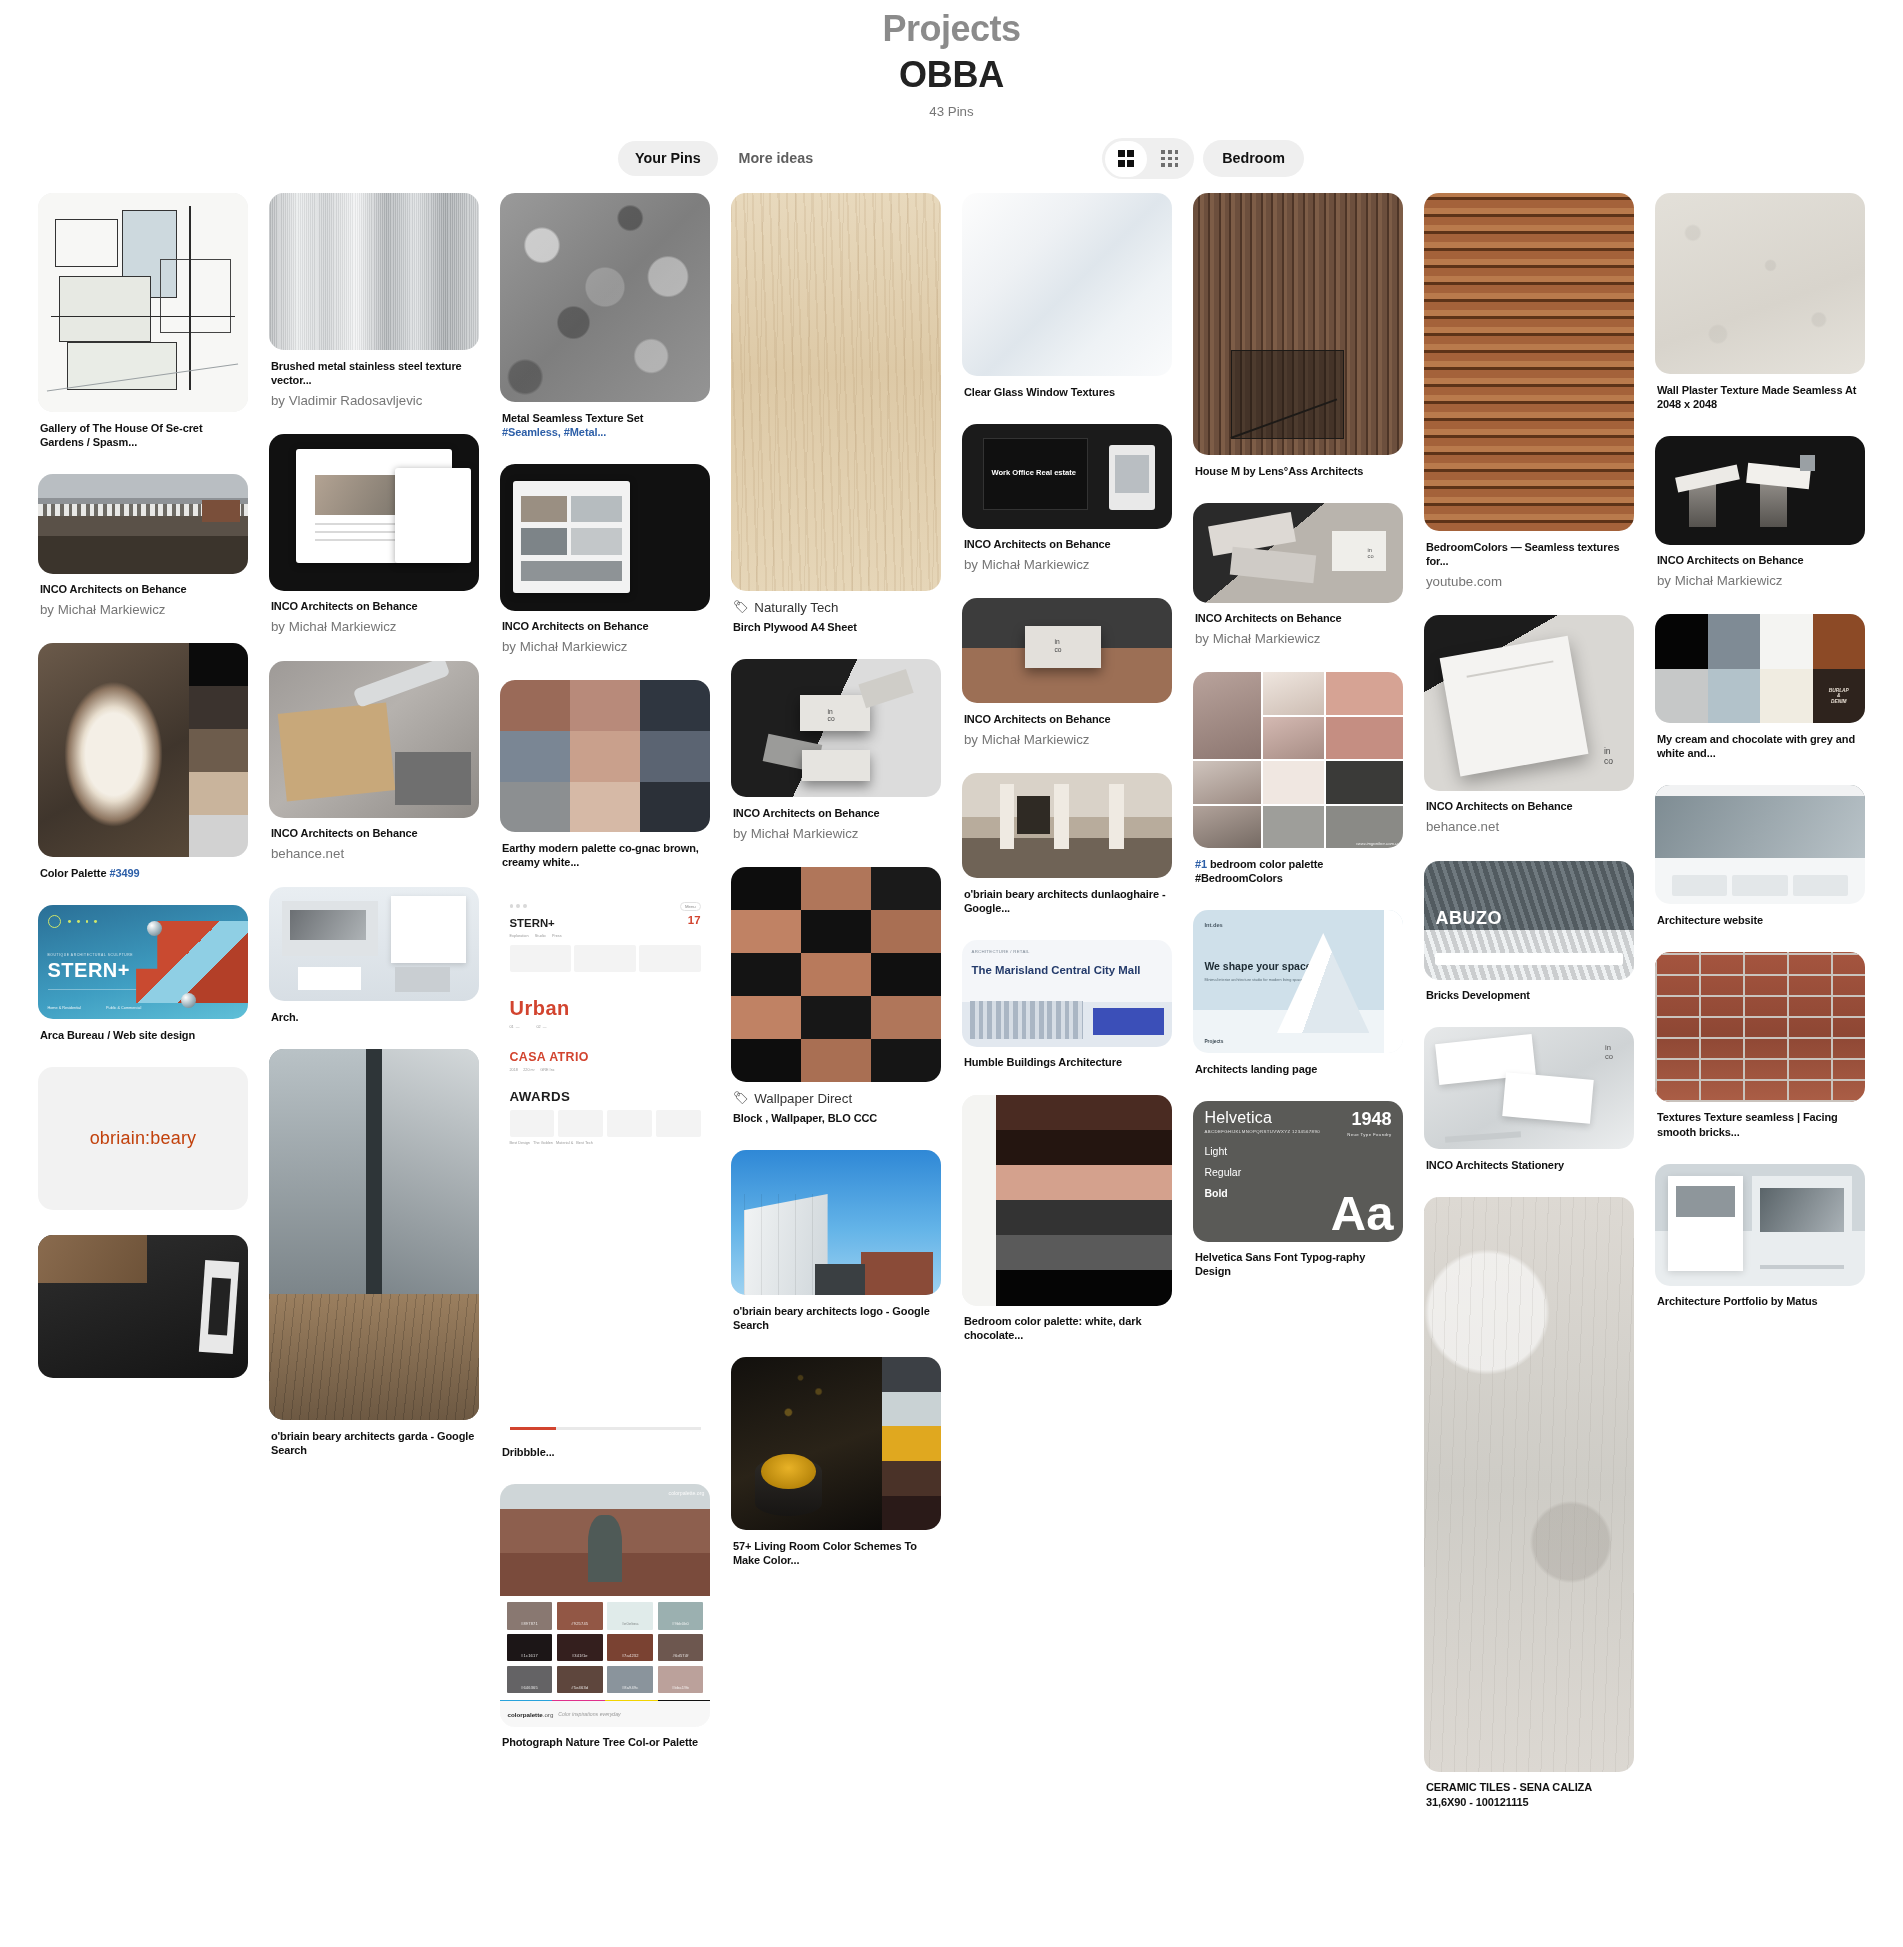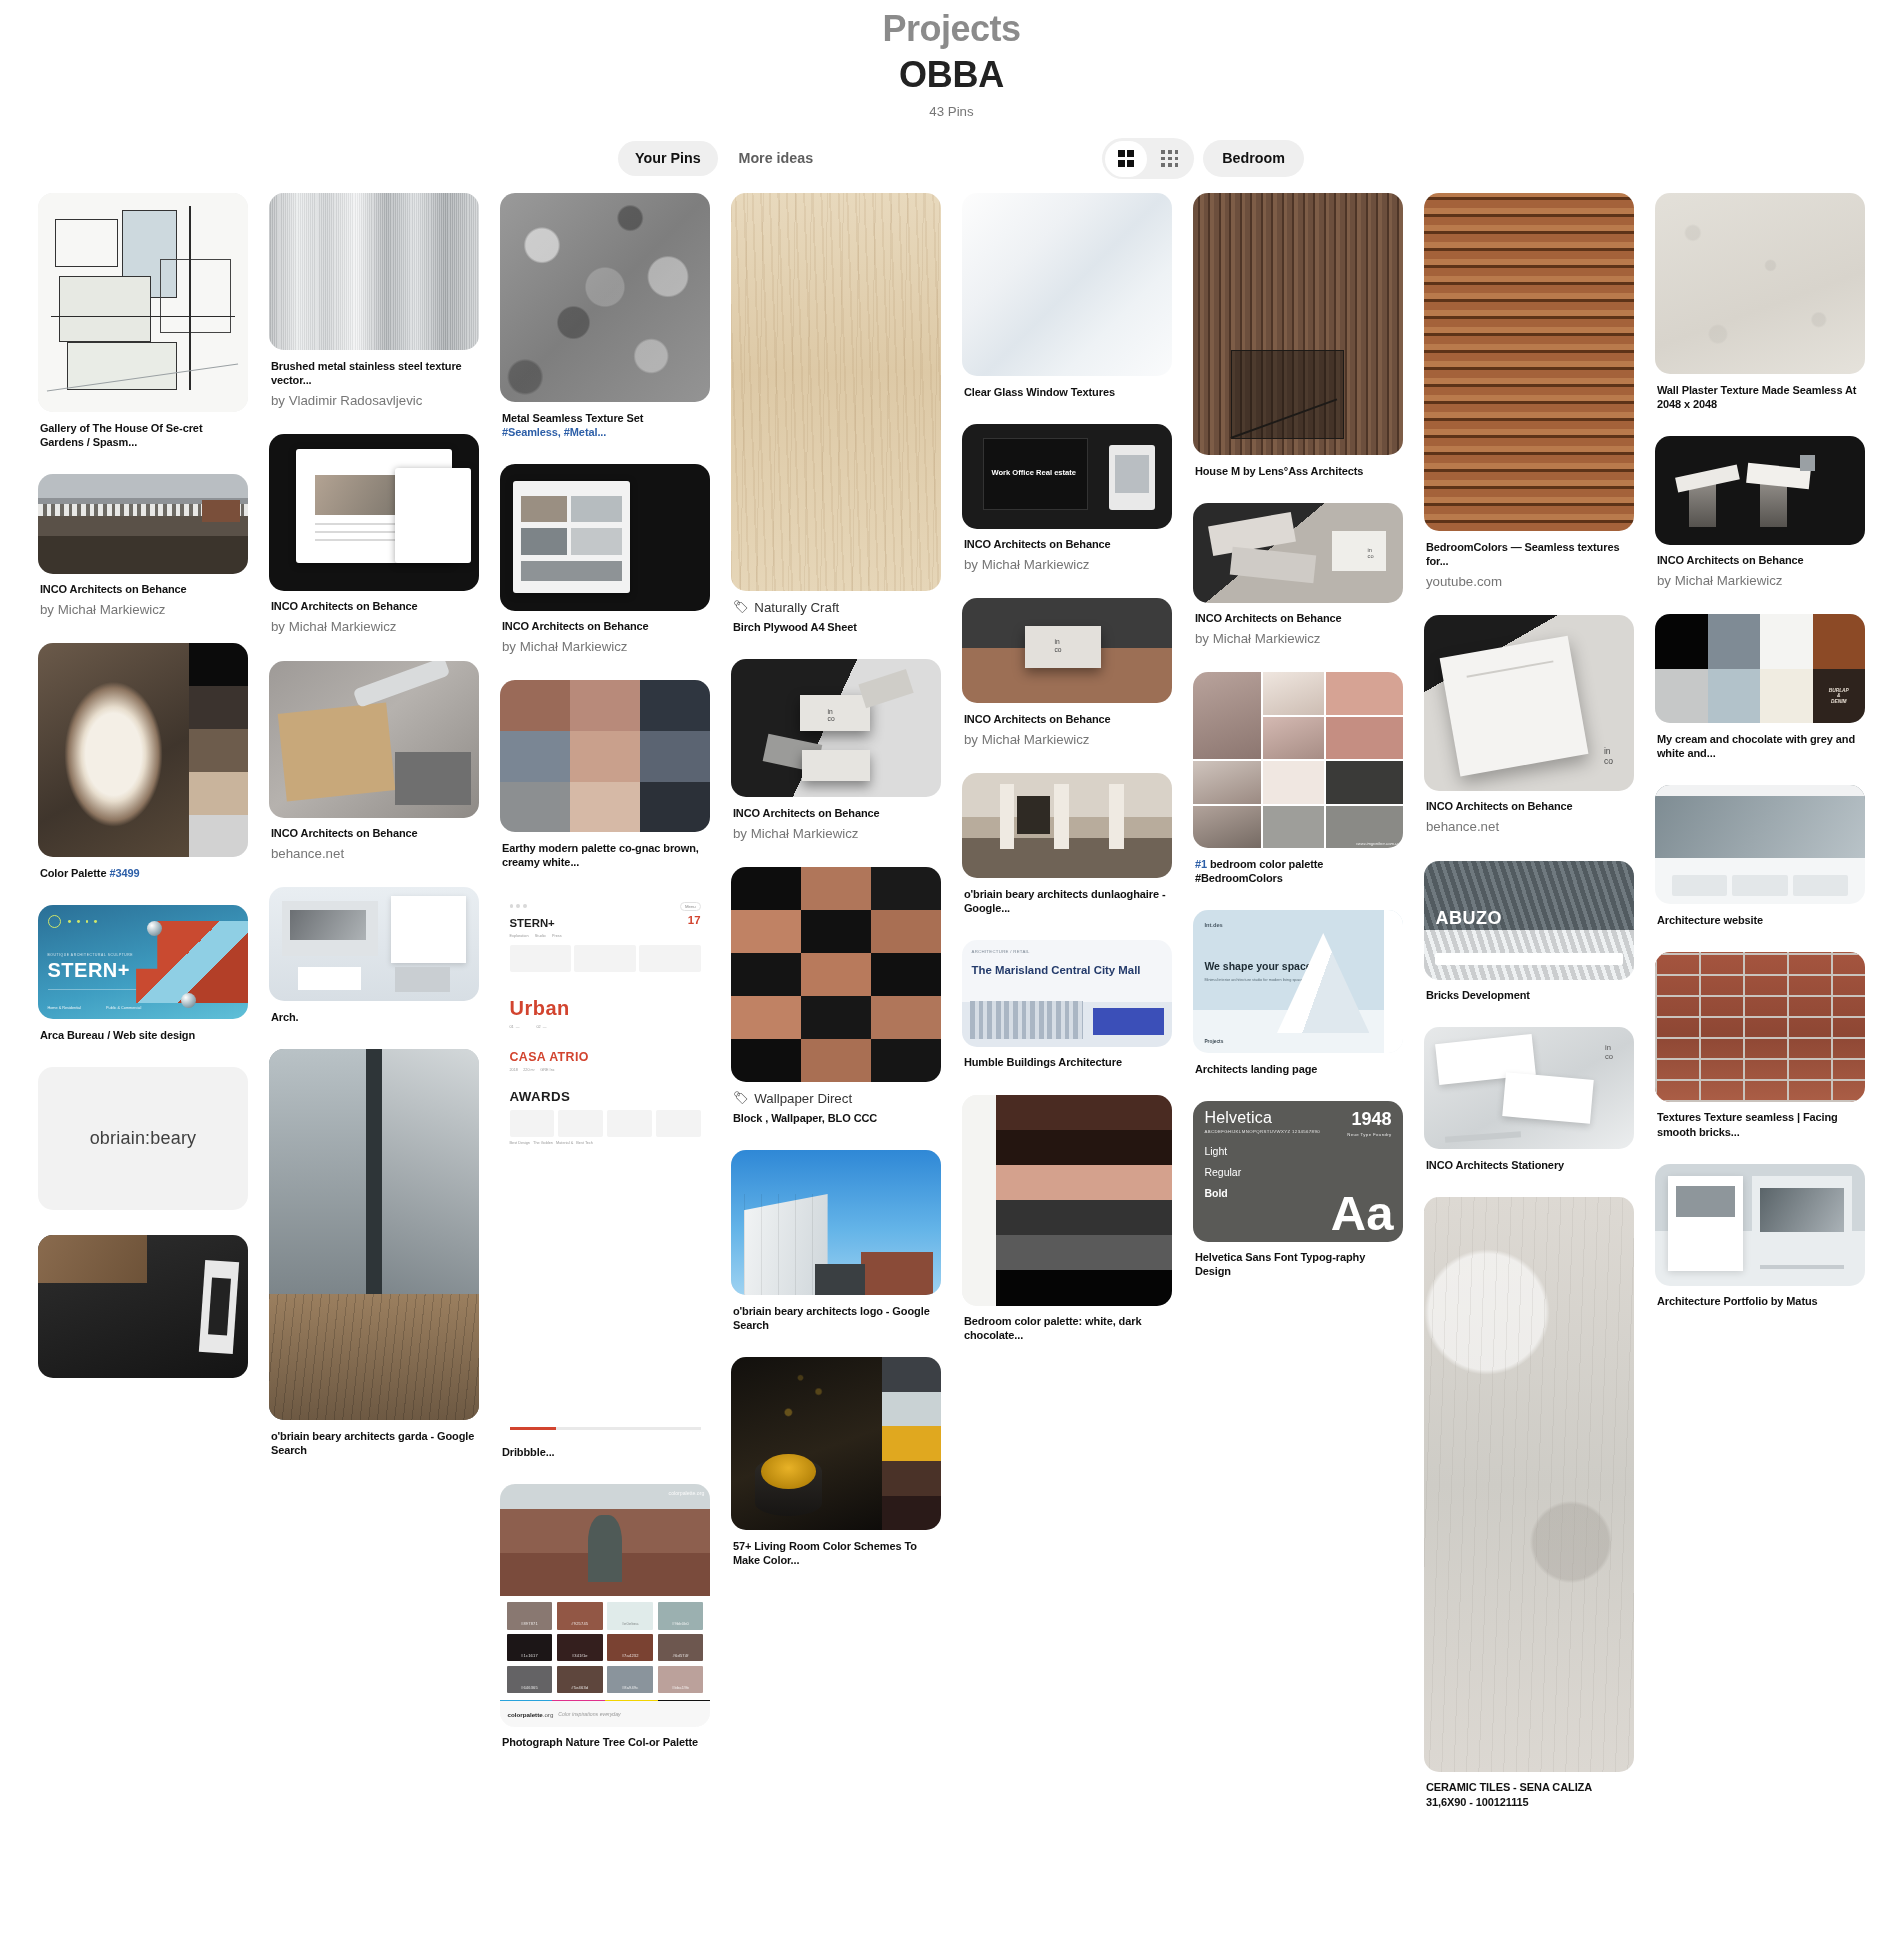--- a/index.html
+++ b/index.html
@@ -223,21 +223,21 @@
   .stern-title { font-size:20px; font-weight:800; letter-spacing:0.5px; margin-top:1.9px; }
   .stern-rule { height:1px; background:rgba(255,255,255,.35); margin:7.6px 0 0 0; width:62%; }
   .stern-cols { display:flex; gap:25px; margin-top:15px; font-size:3.8px; line-height:1.8; opacity:.9; }
   .stern-shape { position:absolute; right:-5.7px; top:14%; width:56%; height:72%;
     background: linear-gradient(135deg,#c94a30 0 42%, #8fcfe4 42% 62%, #b33f28 62% 100%);
     clip-path: polygon(18% 0,100% 0,100% 100%,0 100%,0 58%,18% 58%); }
   .stern-ball { position:absolute; width:15px; height:15px; border-radius:50%;
     background: radial-gradient(circle at 32% 30%, #ffffff, #9fb3bd 55%, #5e7078); }
 
   .obb-logo { display:flex; align-items:center; justify-content:center; width:100%; height:100%;
-    font-size:18px; color:#404040; letter-spacing:0.2px; }
+    font-size:18px; color:#c2410c; letter-spacing:0.2px; }
 
   .mall-wrap { position:relative; width:100%; height:100%; padding:9.5px; }
   .mall-head { font-size:4.3px; color:#7b8794; letter-spacing:0.3px; }
   .mall-title { font-size:11.4px; font-weight:700; color:#243b6b; line-height:1.2; margin-top:9.5px; }
   .mall-blue { position:absolute; right:7.6px; bottom:11.4px; width:34%; height:26%; background:#3b4fb8; }
   .mall-city { position:absolute; left:7.6px; bottom:7.6px; width:54%; height:36%;
     background: repeating-linear-gradient(90deg,#aab6c4 0 4.8px, #d6dde5 4.8px 8.6px); }
 
   .landing-wrap { position:relative; width:100%; height:100%; padding:11.4px; }
   .landing-brand { font-size:5.7px; color:#4a5a66; font-weight:700; }
@@ -679,21 +679,21 @@
 
   <div class="col">
 
     <div class="pin">
       <div class="pin-media" style="height:398px">
         <div class="sfc s-plywood"></div>
       </div>
       <div class="pin-meta">
         <div class="pin-tag">
           <span class="tag-ico">🏷</span>
-          <span>Naturally Craft</span>
+          <span>Naturally Tech</span>
         </div>
         <div class="pin-title">Birch Plywood A4 Sheet</div>
       </div>
     </div>
 
     <div class="pin">
       <div class="pin-media" style="height:138px">
         <div class="sfc s-studio">
           <div class="abs" style="left:33%;top:26%;width:33%;height:26%;background:#e6e4e0;box-shadow:0 5.7px 13.3px rgba(0,0,0,.45);"></div>
           <div class="abs" style="left:46%;top:35%;font-size:6.7px;color:#444;line-height:1.1;">in<br>co</div>

